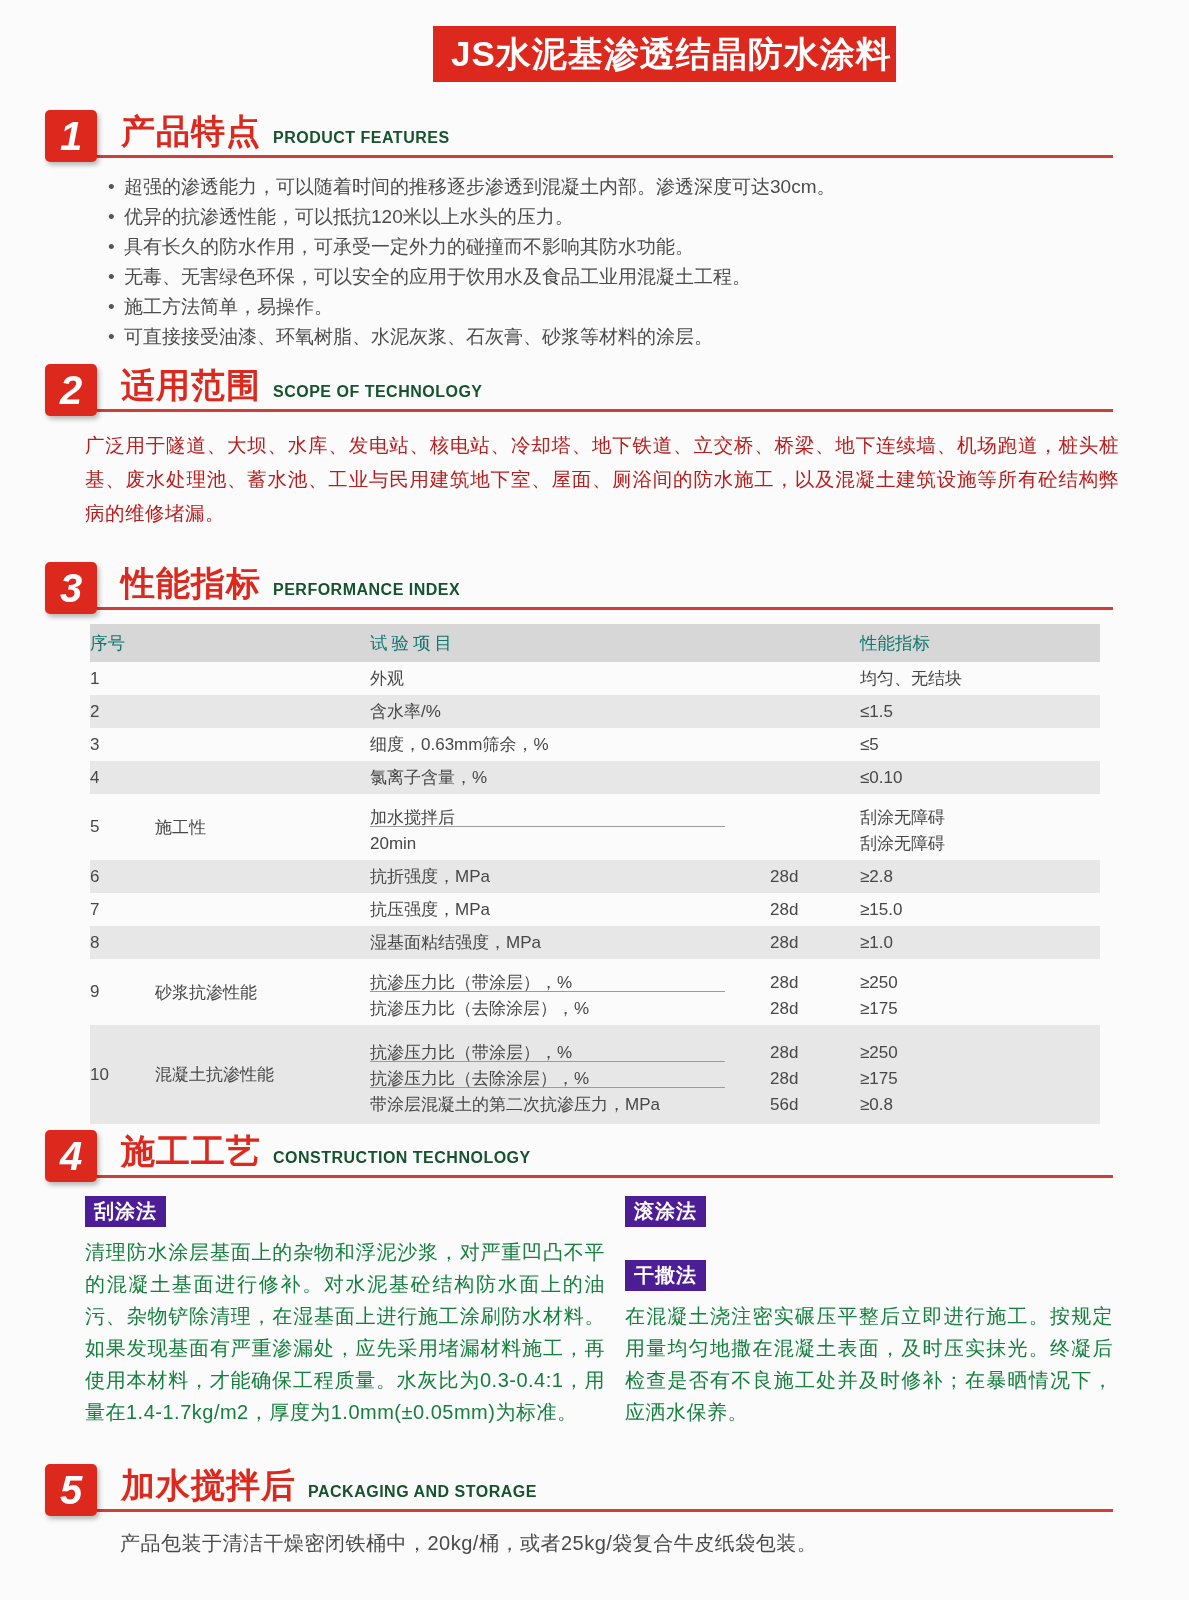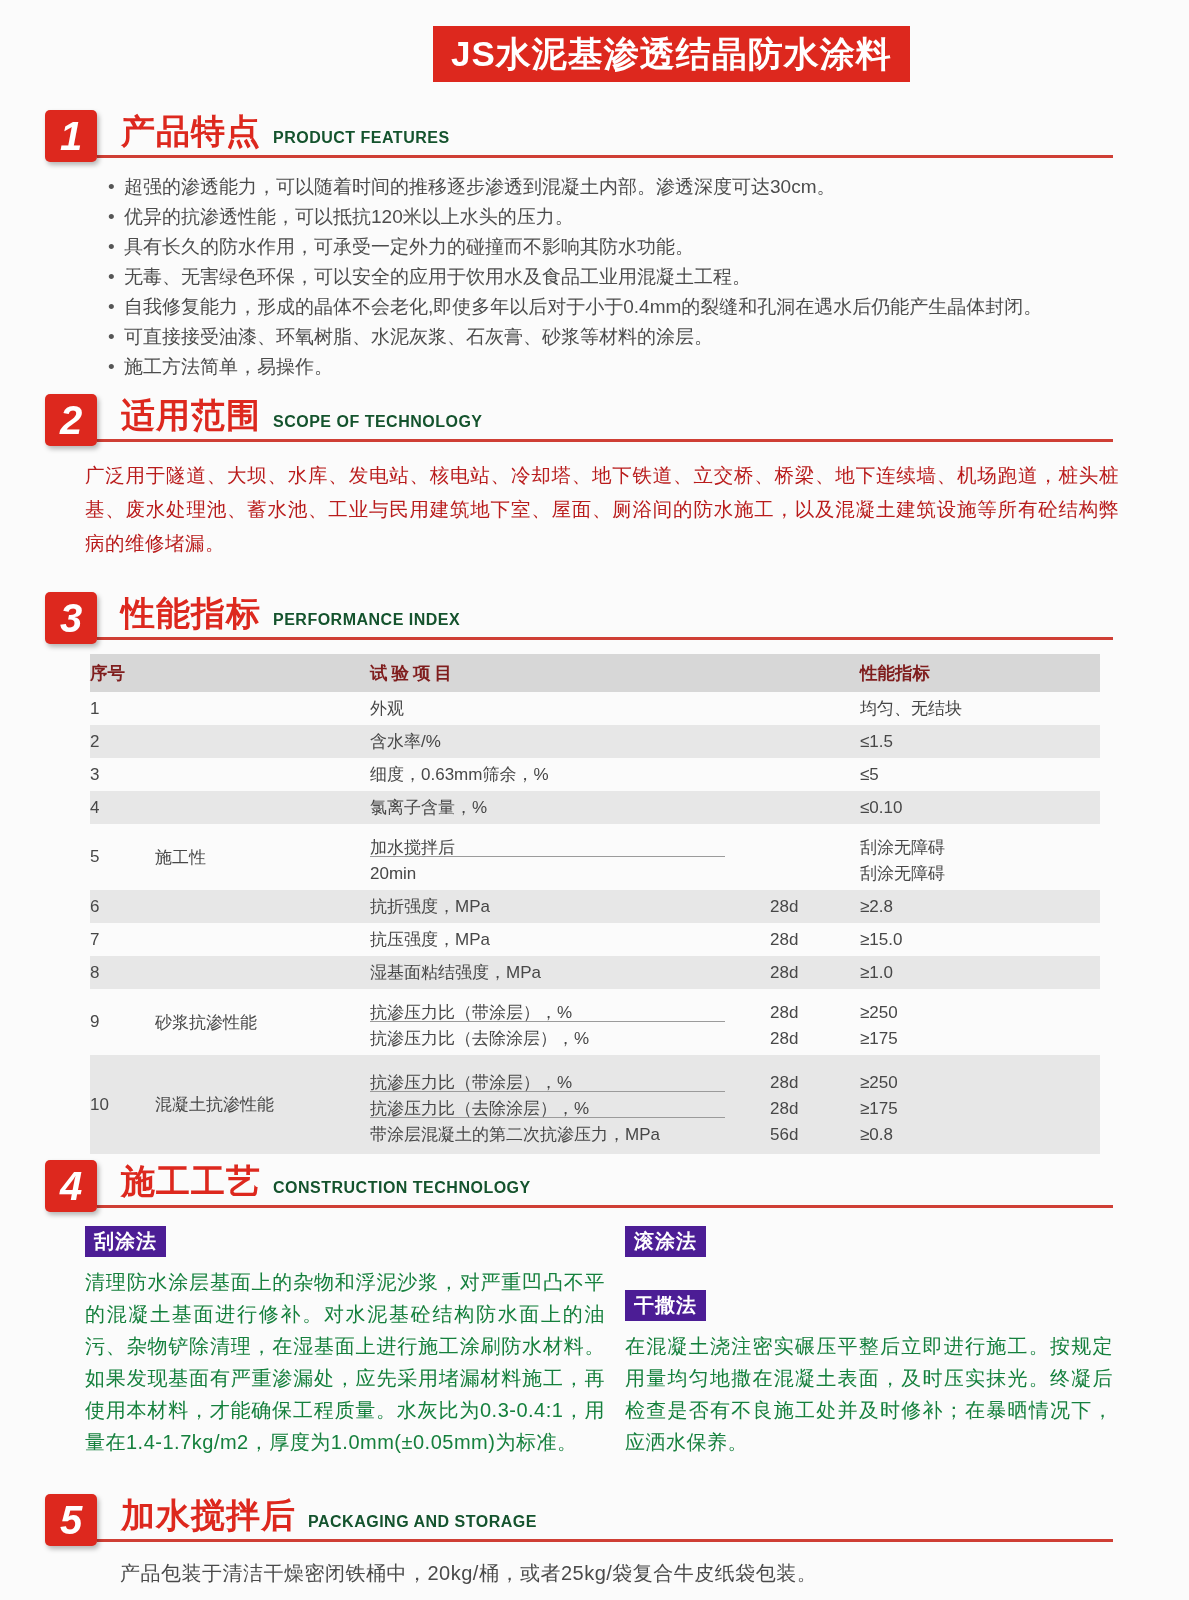--- a/index.html
+++ b/index.html
@@ -5,21 +5,21 @@
   * { margin:0; padding:0; box-sizing:border-box; }
   body { background:#ffffff; font-family:"Liberation Sans", sans-serif; }
   .page {
     position:relative; width:1189px; height:1600px; margin:0 auto;
     background:#fbfbfb; overflow:hidden; color:#4a4a4a;
   }
   
   .title-bar {
     position:absolute; left:433px; top:26px;
     background:#dd281e; color:#ffffff; font-weight:bold;
-    font-size:35px; line-height:1; padding:10px 18px 11px 18px;
+    font-size:35px; line-height:1; padding:10px 4px 11px 18px;
     letter-spacing:1px; white-space:nowrap;
   }
   
   .sec-header { display:flex; align-items:flex-end; margin:0 76px 0 45px; height:56px; }
   .sec-num {
     width:52px; height:52px; flex:0 0 52px; background:#dd281e; border-radius:5px;
     color:#fff; font-size:40px; font-weight:bold; font-style:italic;
     display:flex; align-items:center; justify-content:center;
     box-shadow:2px 3px 5px rgba(0,0,0,.28); position:relative; z-index:2;
   }
@@ -35,21 +35,21 @@
     font-size:19px; line-height:30px; color:#4c4c4c; }
   .bullets li::before { content:"•"; position:absolute; left:0; top:0; color:#555; }
   
   .para { margin:12px 70px 0 85px; font-size:19.5px; line-height:34px;
     color:#b91c1c; text-align:justify; letter-spacing:.5px; }
   
   table.perf { border-collapse:collapse; table-layout:fixed; width:1010px;
     margin:10px 0 0 90px; font-size:17px; color:#474747; }
   table.perf td { vertical-align:middle; padding:0; }
   tr.thead { background:#d7d7d7; height:38px; }
-  tr.thead td { font-weight:bold; color:#7f1d1d; font-size:17.5px; }
+  tr.thead td { font-weight:normal; color:#0f766e; font-size:17.5px; }
   tr.gray { background:#e7e7e7; }
   tr.row1 { height:33px; }
   tr.row2 { height:66px; }
   tr.row3 { height:99px; }
   td.c-no  { text-align:left; padding-left:25px; }
   td.c-cat { padding-left:2px; }
   td.c-item { padding-left:20px; }
   td.c-age { padding-left:30px; }
   td.c-val { padding-left:45px; }
   td.c-item.th-sp { letter-spacing:4px; }
@@ -85,23 +85,22 @@
     <div class="sec-line">
       <span class="sec-title">产品特点</span>
       <span class="sec-sub">PRODUCT FEATURES</span>
     </div>
   </div>
   <ul class="bullets">
     <li>超强的渗透能力，可以随着时间的推移逐步渗透到混凝土内部。渗透深度可达30cm。</li>
     <li>优异的抗渗透性能，可以抵抗120米以上水头的压力。</li>
     <li>具有长久的防水作用，可承受一定外力的碰撞而不影响其防水功能。</li>
     <li>无毒、无害绿色环保，可以安全的应用于饮用水及食品工业用混凝土工程。</li>
-    <li>自我修复能力，形成的晶体不会老化,即使多年以后对于小于0.4mm的裂缝和孔洞在遇水后仍能产生晶体封闭。</li>
+    <li>施工方法简单，易操作。</li>
     <li>可直接接受油漆、环氧树脂、水泥灰浆、石灰膏、砂浆等材料的涂层。</li>
-    <li>施工方法简单，易操作。</li>
   </ul>
 
   <div class="sec-header">
     <div class="sec-num">2</div>
     <div class="sec-line">
       <span class="sec-title">适用范围</span>
       <span class="sec-sub">SCOPE OF TECHNOLOGY</span>
     </div>
   </div>
   <p class="para">广泛用于隧道、大坝、水库、发电站、核电站、冷却塔、地下铁道、立交桥、桥梁、地下连续墙、机场跑道，桩头桩基、废水处理池、蓄水池、工业与民用建筑地下室、屋面、厕浴间的防水施工，以及混凝土建筑设施等所有砼结构弊病的维修堵漏。</p>

